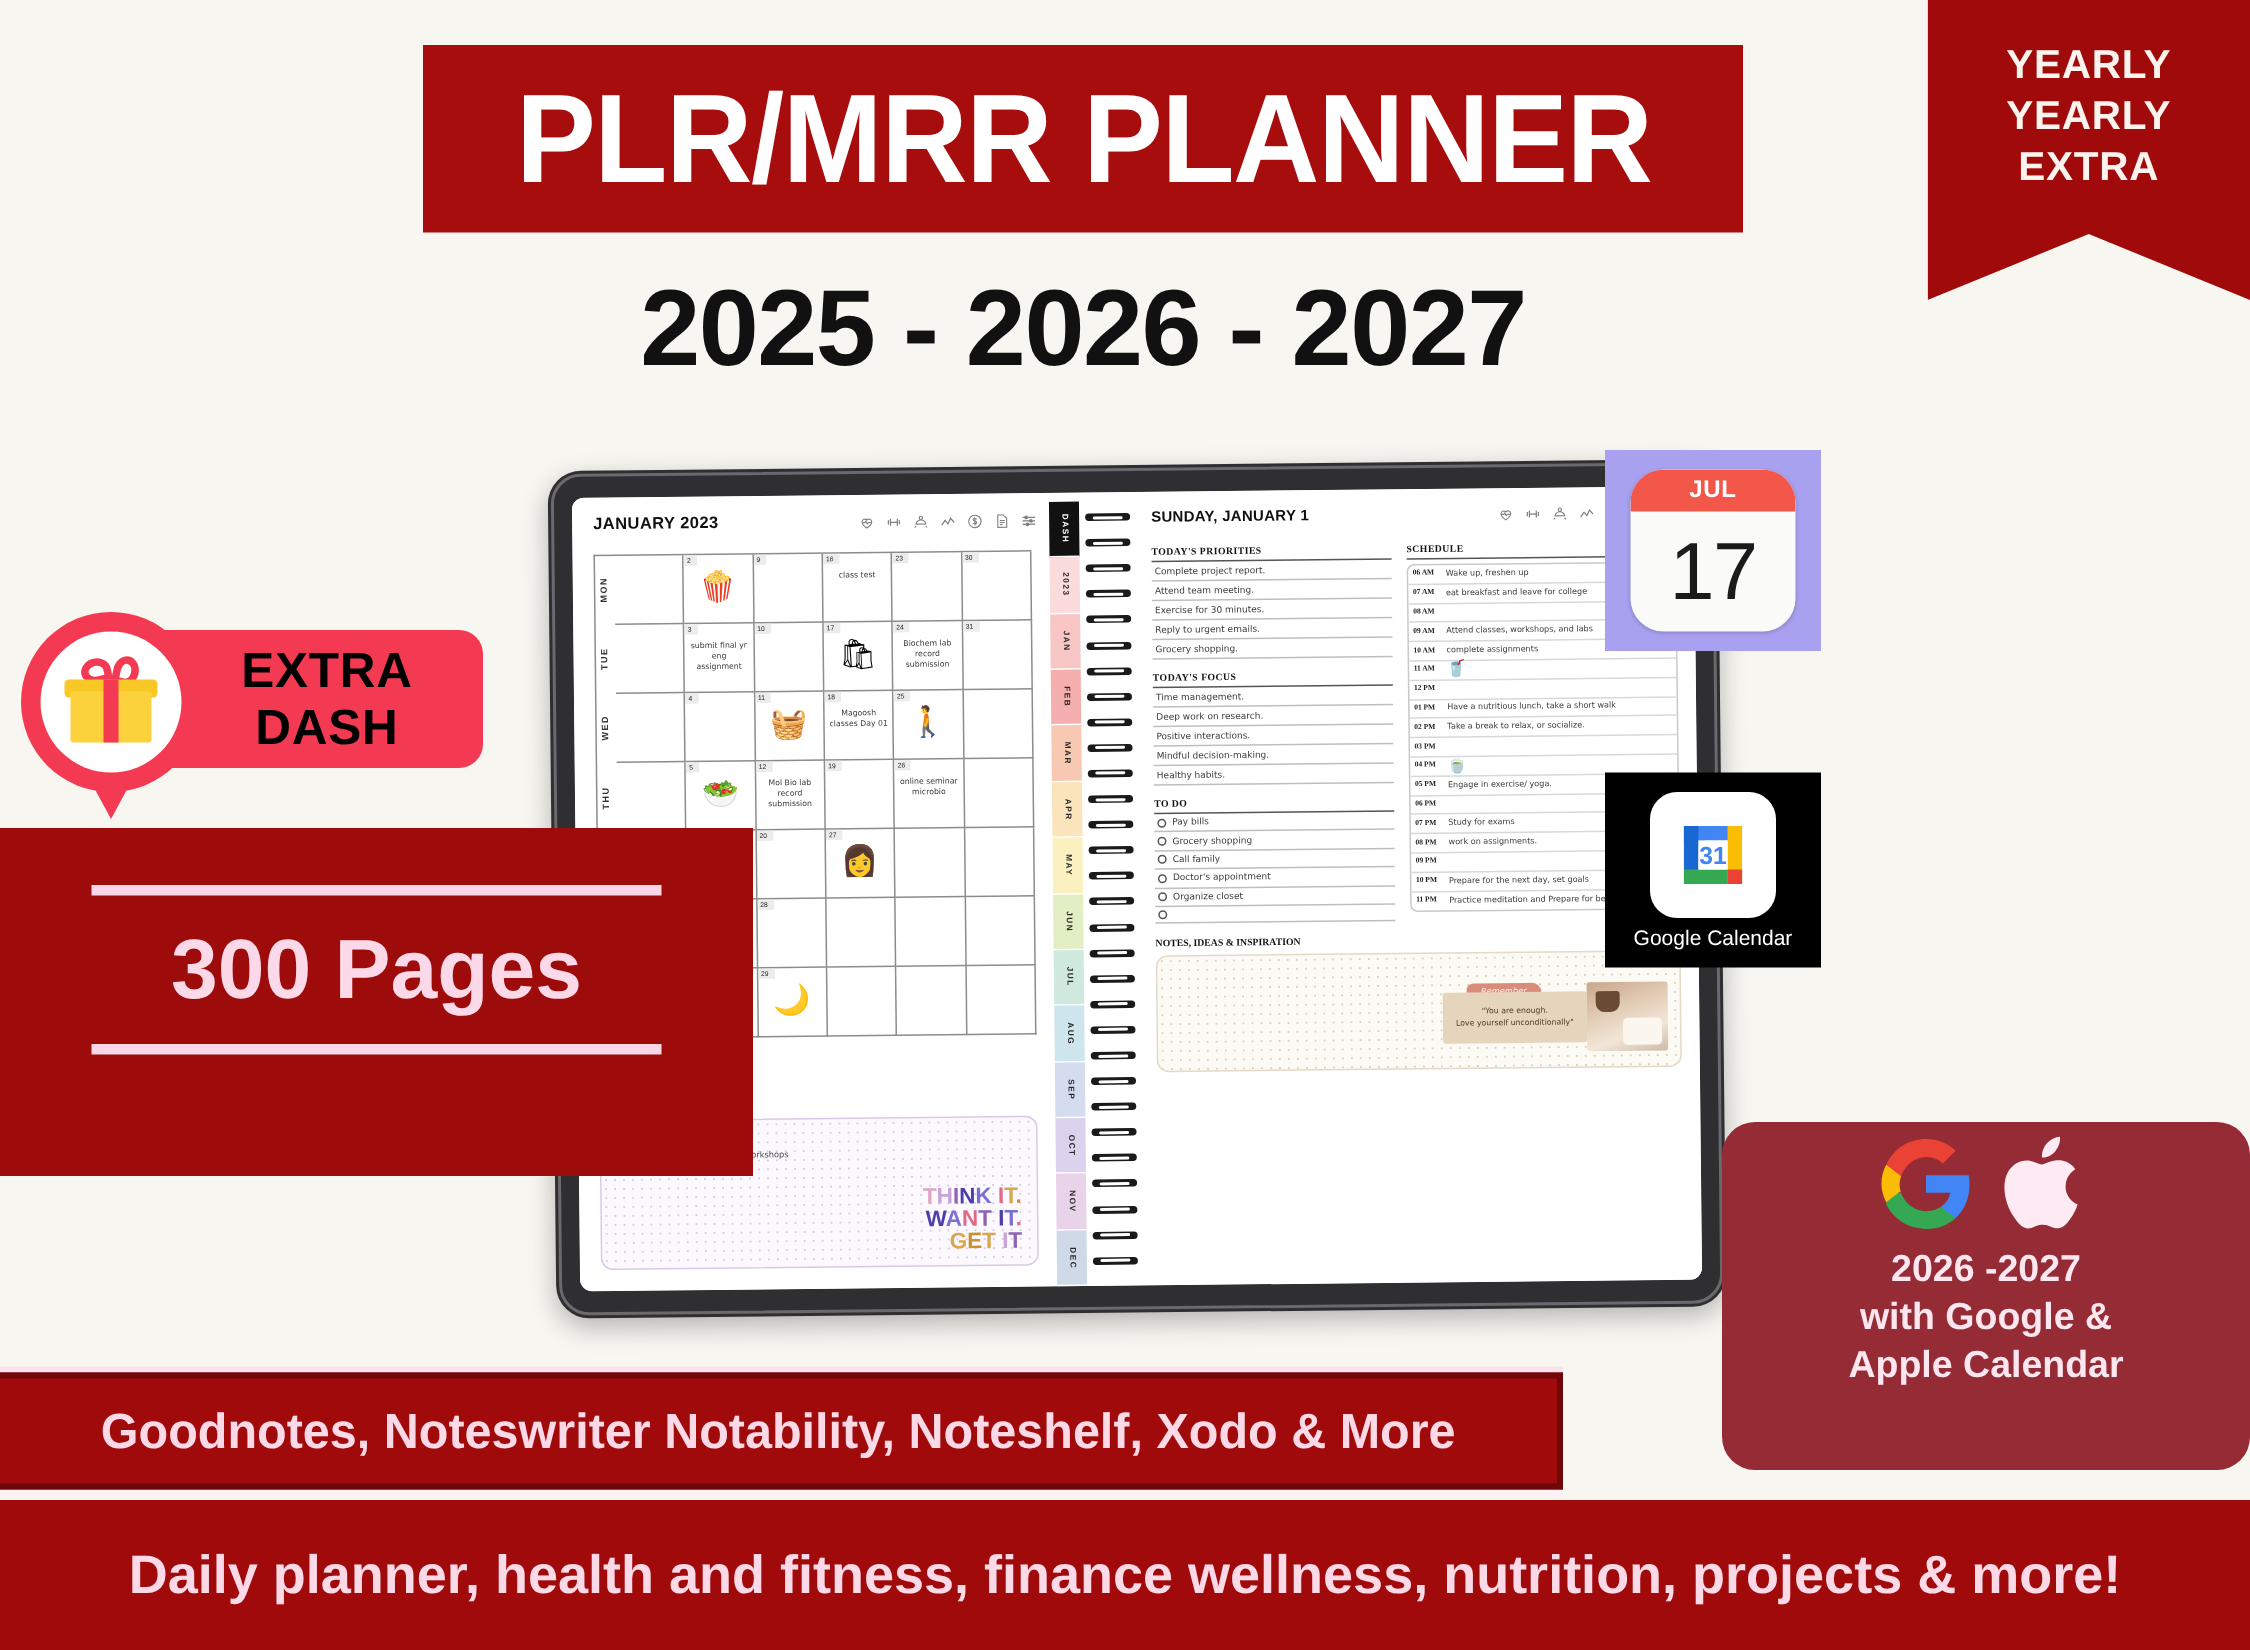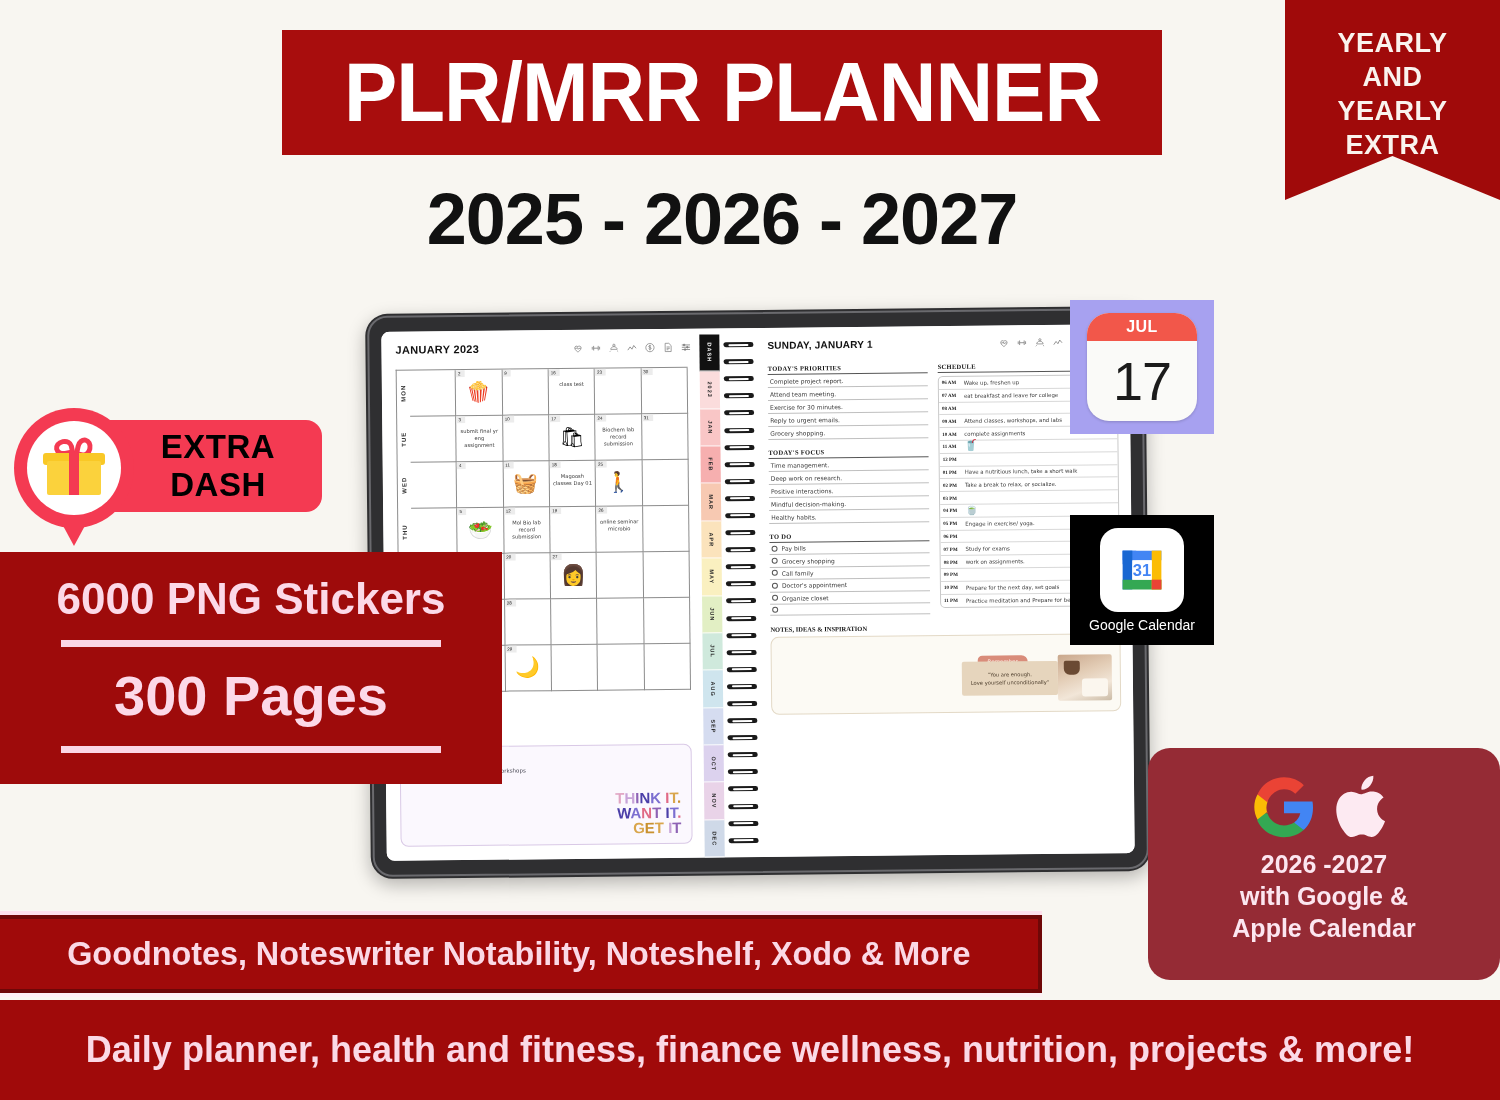--- a/index.html
+++ b/index.html
@@ -416,21 +416,21 @@
 
   
   .ga-panel {
     position: absolute;
     left: 1148px; top: 748px;
     width: 352px; height: 232px;
     background: #952B35;
     border-radius: 22px;
     z-index: 7;
     display: flex; flex-direction: column;
-    align-items: center; padding-top: 18px;
+    align-items: center; 
   }
   .ga-logos { display: flex; align-items: center; gap: 18px; height: 82px; }
   .g-logo { width: 66px; height: 66px; }
   .a-logo { width: 62px; height: 70px; }
   .ga-line {
     color: #FCE6F0; font-size: 25px; font-weight: bold;
     line-height: 32px; text-align: center;
   }
 
   
@@ -465,21 +465,20 @@
 </head>
 <body>
 
 <div class="title-bar">
   <div class="title-text">PLR/MRR PLANNER</div>
 </div>
 <div class="years">2025 - 2026 - 2027</div>
 
 <div class="ribbon">
   <div class="ribbon-line">YEARLY</div>
-  <div class="ribbon-line">AND</div>
   <div class="ribbon-line">YEARLY</div>
   <div class="ribbon-line">EXTRA</div>
 </div>
 
 <div class="bonus-wrap">
   <div class="bonus-pill">
     <div class="bl">EXTRA</div>
     <div class="bl">DASH</div>
   </div>
   <div class="pin"></div>
@@ -906,21 +905,20 @@
           <div>Love yourself unconditionally"</div>
         </div>
         <div class="photo-card"></div>
       </div>
     </div>
 
   </div>
 </div>
 
 <div class="sticker-panel">
-  <div class="sp-line1">6000 PNG Stickers</div>
   <div class="sp-rule"></div>
   <div class="sp-line2">300 Pages</div>
   <div class="sp-rule bottom"></div>
 </div>
 
 <div class="apple-cal-tile">
   <div class="apple-cal-icon">
     <div class="ac-top">JUL</div>
     <div class="ac-day">17</div>
   </div>

